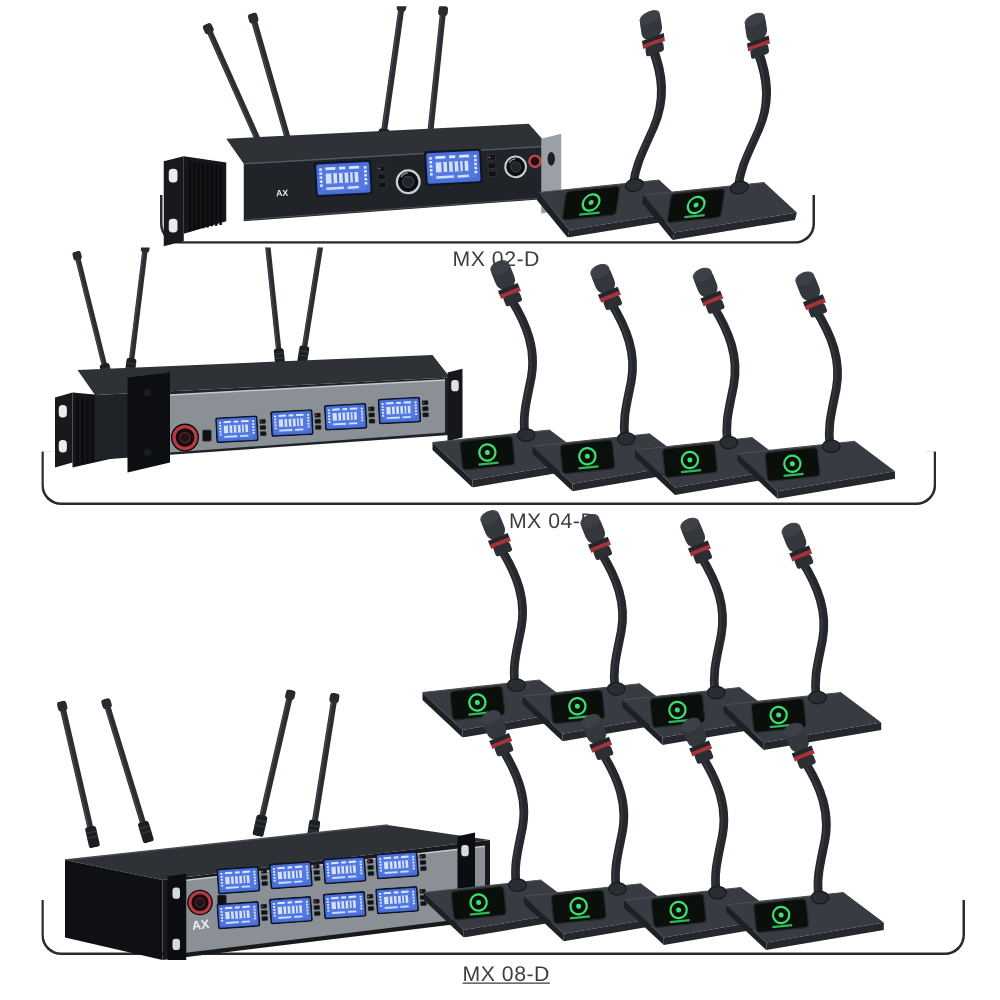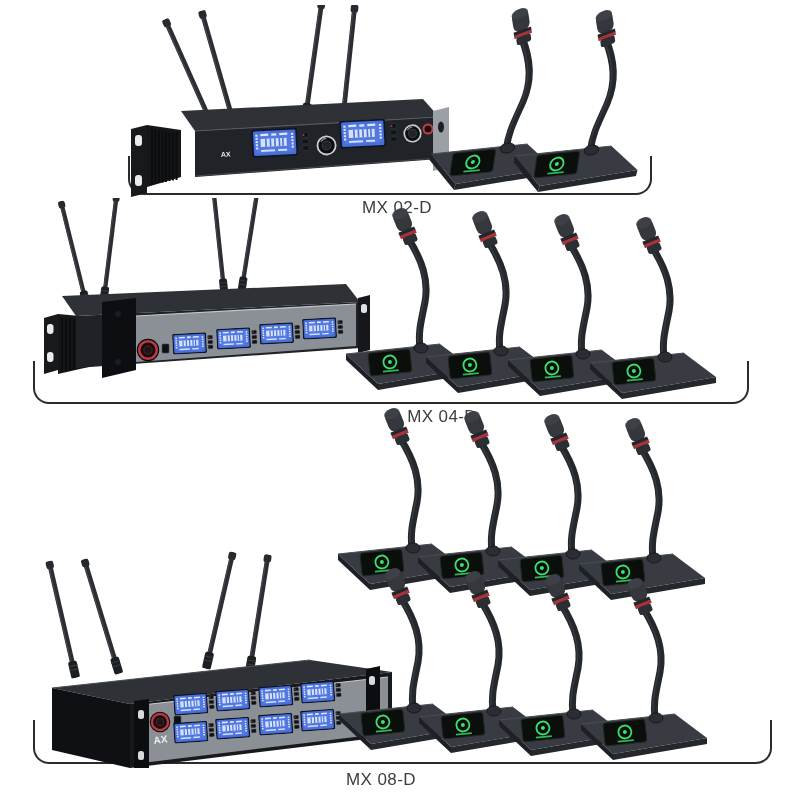--- a/index.html
+++ b/index.html
@@ -356,16 +356,16 @@
   <svg class="mic" style="left:405px;top:571px;" width="150" height="182" viewBox="0 0 150 182">
         <use href="#mic"></use>
       </svg>
   <svg class="mic" style="left:485px;top:574px;" width="150" height="182" viewBox="0 0 150 182">
         <use href="#mic"></use>
       </svg>
   <svg class="mic" style="left:567px;top:578px;" width="150" height="182" viewBox="0 0 150 182">
         <use href="#mic"></use>
       </svg>
 
-  <div class="label" style="left:296px;top:770px;">MX 08-D</div>
+  <div class="label" style="left:320px;top:770px;text-decoration:underline;">MX 08-D</div>
 </section>
 
 </div>
 
 </body></html>

